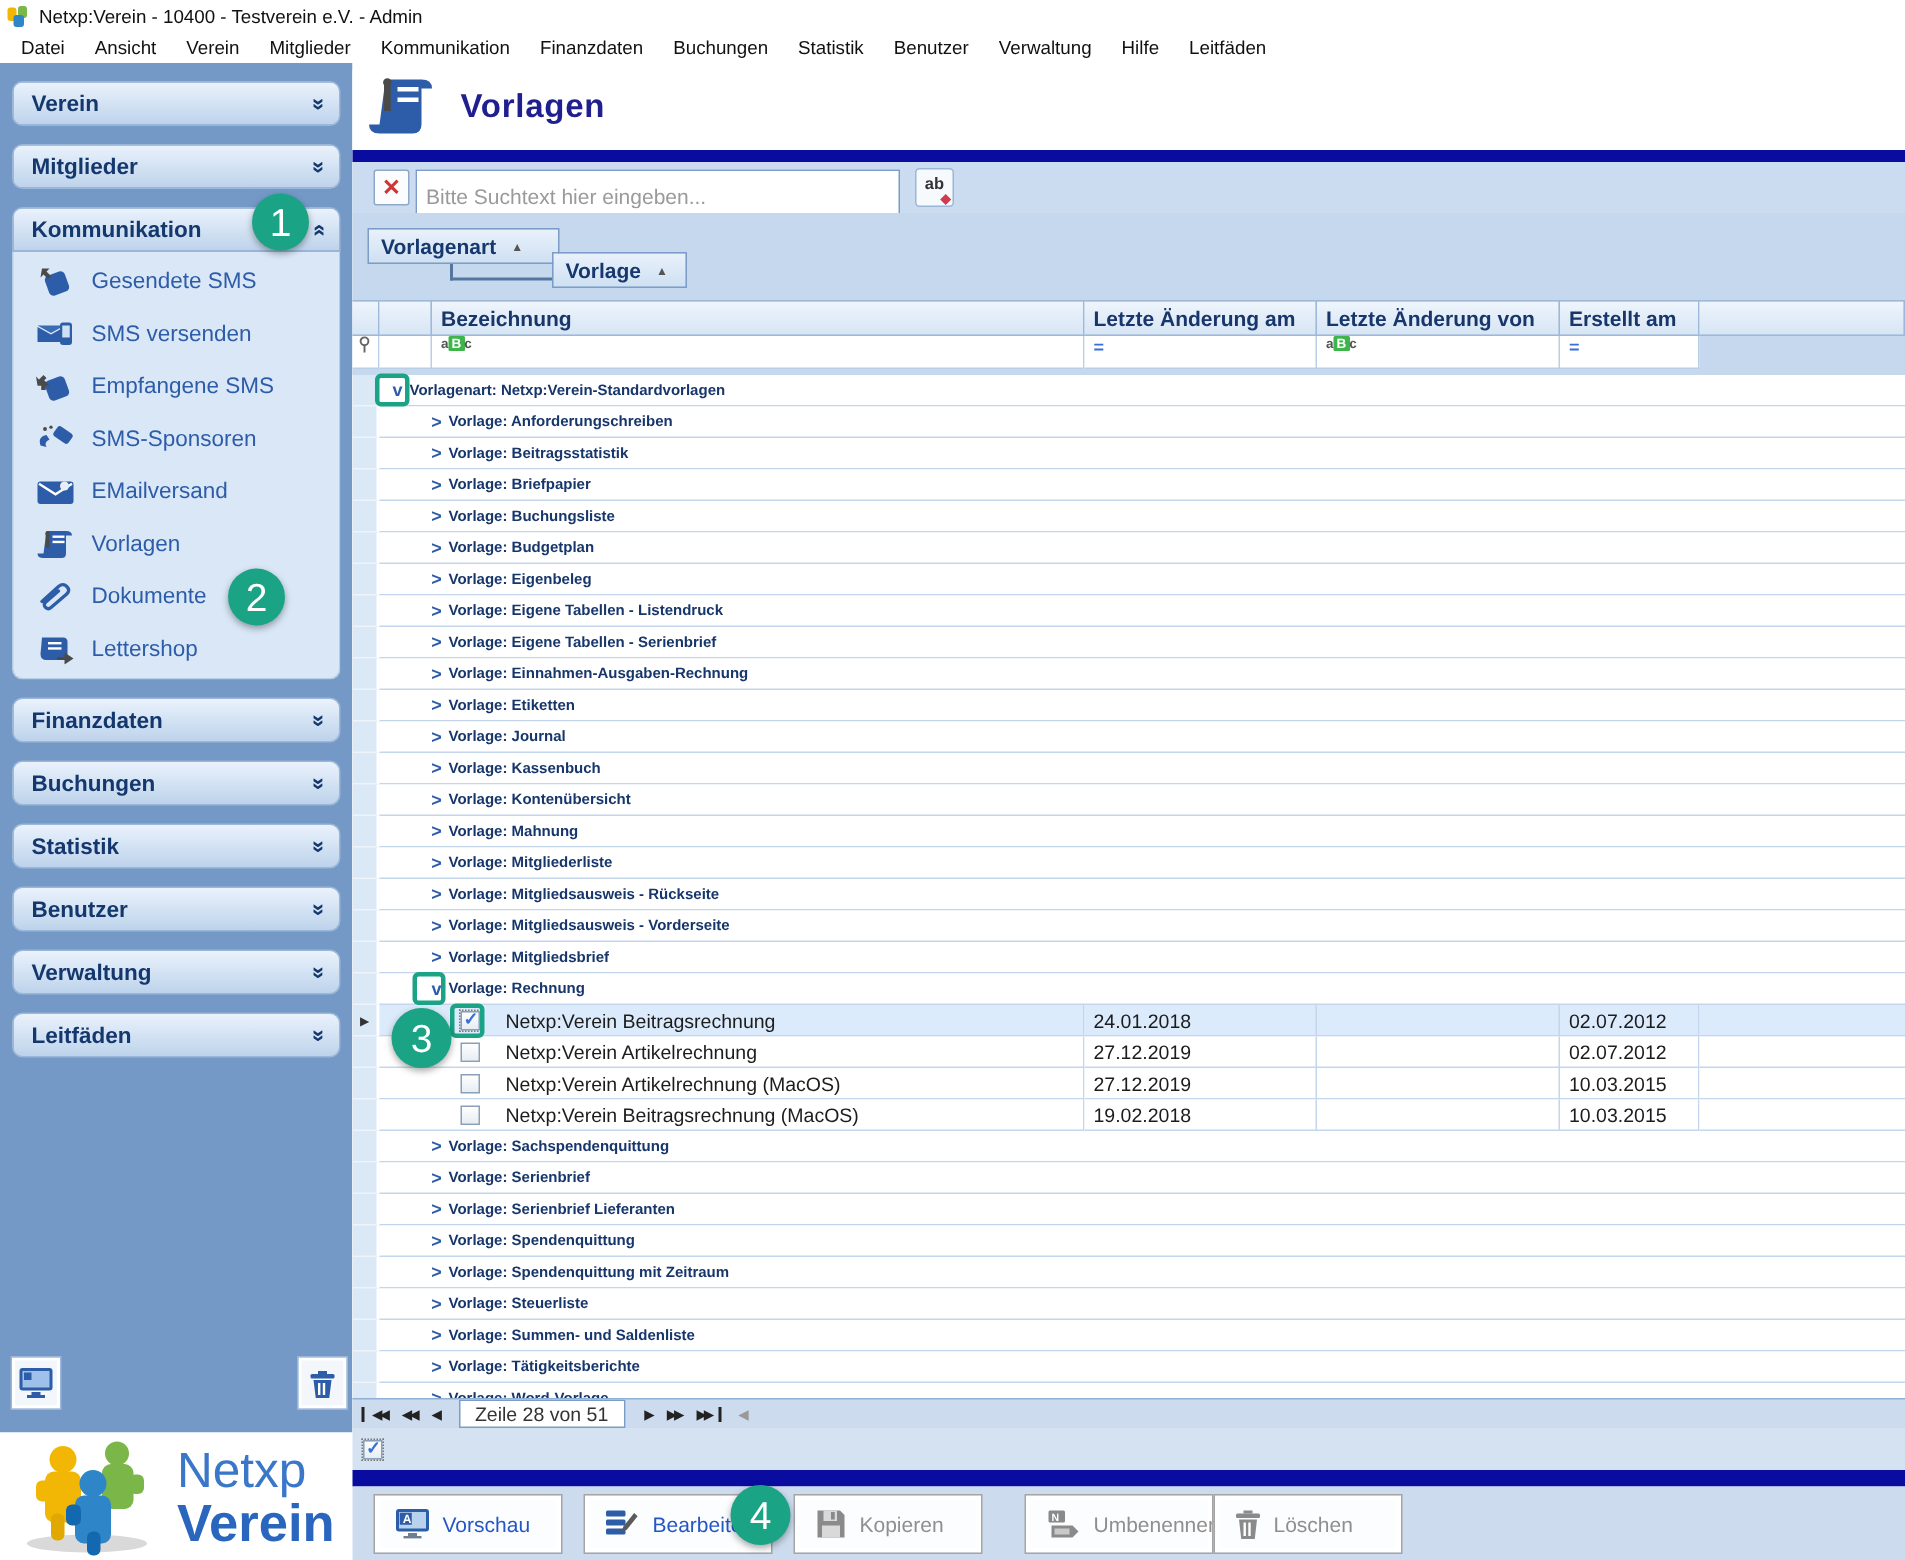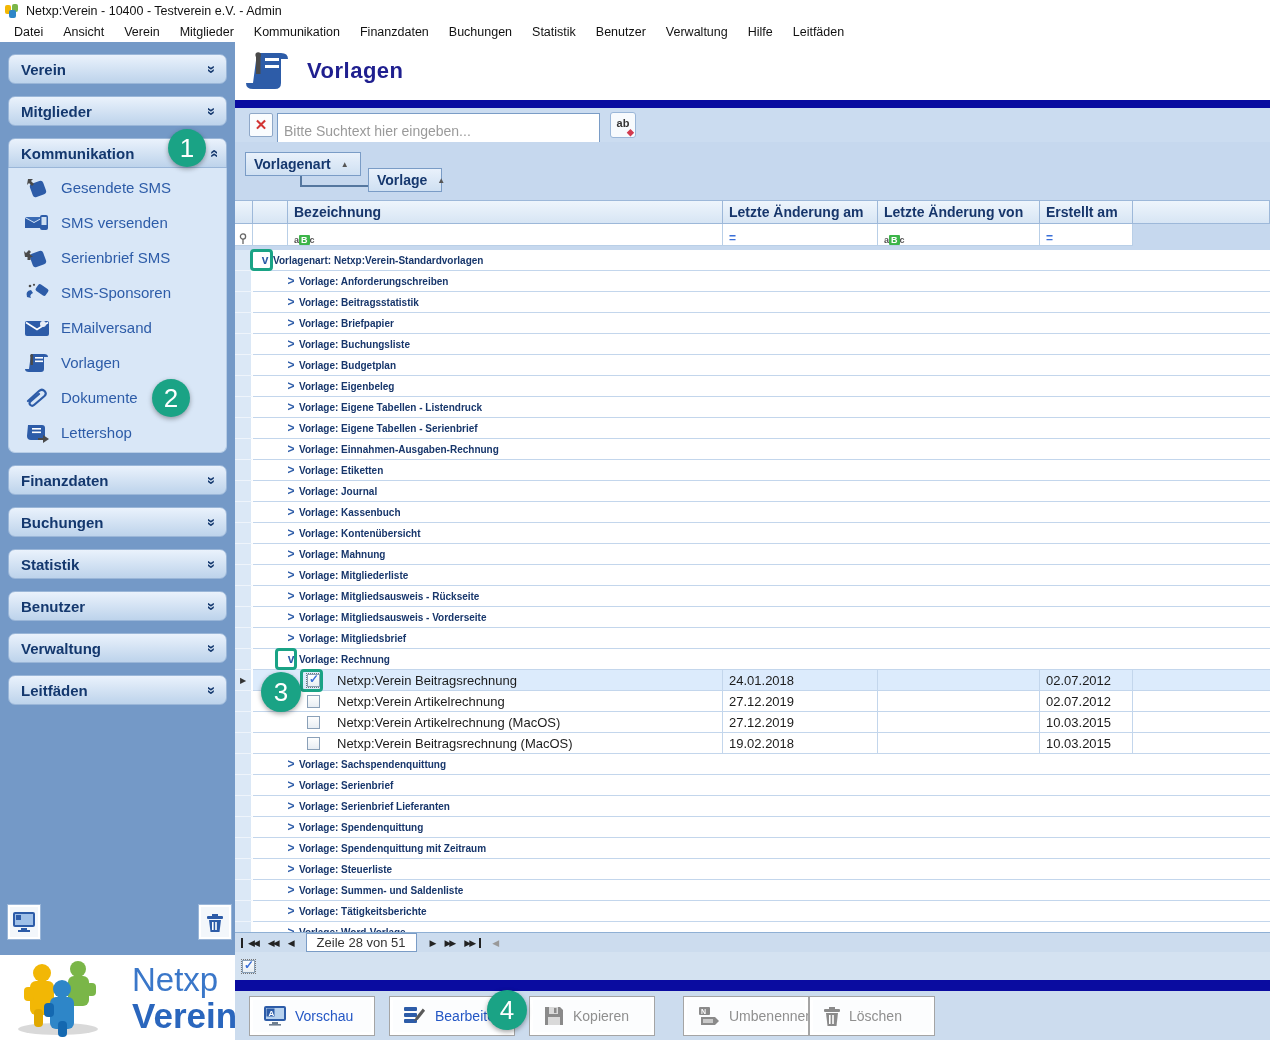--- a/index.html
+++ b/index.html
@@ -23,48 +23,48 @@
   .navpanel { background:#d9e7f7; border:1px solid #b7cde6; border-top:none; border-radius:0 0 7px 7px; padding:2px 0; }
   .navitem { height:35px; display:flex; align-items:center; padding-left:12px; cursor:pointer; }
   .navitem .nicon { width:32px; display:flex; justify-content:center; }
   .navitem .nlbl { font-size:15px; color:#2d5ca8; margin-left:8px; }
   .sb-btn { position:absolute; width:32px; height:34px; background:#f3f7fb; border:2px solid #fff; outline:1px solid #9ab6d8; display:flex; align-items:center; justify-content:center; cursor:pointer; }
   .sb-btn.left { left:8px; top:863px; }
   .sb-btn.right { left:199px; top:863px; }
 
   
   .logoarea { position:absolute; left:0; top:955px; width:235px; height:85px; background:#fff; display:flex; align-items:center; }
-  .logotext { margin-left:20px; line-height:1; }
+  .logotext { margin-left:6px; line-height:1; }
   .logotext .l1 { font-size:33px; color:#3a77c9; }
   .logotext .l2 { font-size:35px; font-weight:bold; color:#2a66bd; margin-top:2px; }
 
   
   .main { position:absolute; left:235px; top:42px; width:1035px; height:998px; background:#fff; }
   .pagehead { position:absolute; left:0; top:0; width:1035px; height:58px; background:#fff; display:flex; align-items:center; }
   .pagehead .ptitle { font-size:22px; font-weight:bold; color:#1f1f8f; margin-left:16px; letter-spacing:.5px; }
   .navybar1 { position:absolute; left:0; top:58px; width:1035px; height:8px; background:#0a0ca0; }
   .searchband { position:absolute; left:0; top:66px; width:1035px; height:34px; background:#cbdcf0; }
   .clearbtn { position:absolute; left:14px; top:5px; width:24px; height:24px; background:#fafcfe; border:1px solid #8fa8c8; border-radius:2px; color:#d23434; font-size:15px; font-weight:bold; display:flex; align-items:center; justify-content:center; cursor:pointer; }
   .searchinput { position:absolute; left:42px; top:5px; width:323px; height:36px; border:1px solid #7a9cc6; font-size:14px; color:#333; padding:0 6px; font-family:"Liberation Sans",sans-serif; }
   .searchinput::placeholder { color:#9a9a9a; }
   .abbtn { position:absolute; left:375px; top:4px; width:26px; height:26px; background:#f7fafd; border:1px solid #9ab6d8; border-radius:3px; cursor:pointer; font-size:11px; font-weight:bold; color:#333; text-align:center; line-height:20px; }
   .abbtn .dia { position:absolute; right:1px; bottom:0px; color:#d23a4e; font-size:9px; line-height:9px; }
 
   .groupband { position:absolute; left:0; top:100px; width:1035px; height:108px; background:#c6d8ee; }
   .gbtn { position:absolute; height:24px; background:linear-gradient(#e9f1fb,#cfe0f2); border:1px solid #7a9cc6; display:flex; align-items:center; padding:0 8px; cursor:pointer; }
   .gbtn .glbl { font-size:14px; font-weight:bold; color:#16386e; margin-right:10px; }
   .gbtn .sort { font-size:8px; color:#555; }
-  .gbtn.b1 { left:10px; top:10px; width:116px; }
-  .gbtn.b2 { left:133px; top:26px; width:74px; }
+  .gbtn.b1 { left:10px; top:10px; width:128px; }
+  .gbtn.b2 { left:133px; top:26px; width:90px; }
   .gconn { position:absolute; left:65px; top:34px; width:68px; height:11px; border-left:2px solid #55779f; border-bottom:2px solid #55779f; }
 
   .hdrrow { position:absolute; left:0; top:58px; height:24px; display:flex; }
   .hcell { background:linear-gradient(#eef5fc,#d7e5f4); border-right:1px solid #9db8d9; border-top:1px solid #9db8d9; border-bottom:1px solid #9db8d9; font-size:14px; font-weight:bold; color:#17366b; display:flex; align-items:center; padding-left:6px; cursor:pointer; }
   .frow { position:absolute; left:0; top:82px; height:22px; display:flex; }
-  .fcell { background:#fff; border-right:1px solid #b9cfe7; border-bottom:1px solid #b9cfe7; display:flex; align-items:flex-end; padding-left:6px; cursor:pointer; }
+  .fcell { background:#fff; border-right:1px solid #b9cfe7; border-bottom:1px solid #b9cfe7; display:flex; align-items:flex-start; padding-left:6px; cursor:pointer; }
   .abc { font-size:9px; font-weight:bold; color:#555; }
   .abc .g { background:#3db54a; color:#fff; padding:0 2px; border-radius:1px; }
   .eq { font-size:12px; font-weight:bold; color:#3a6fd8; }
 
   
   .grid { position:absolute; left:0; top:208px; width:1035px; height:682px; overflow:hidden; background:#fff; }
   .repeat { display:contents; }
   .grow { display:flex; height:21px; width:1035px; }
   .ind { width:18px; background:#dbe8f6; border-right:2px solid #fff; border-bottom:1px solid #eef4fb; display:flex; align-items:center; justify-content:center; flex:none; }
   .ind .tri { display:none; font-size:8px; color:#333; }
@@ -178,21 +178,21 @@
         <span class="nlbl">SMS versenden</span>
       </div>
       <div class="navitem">
         <span class="nicon">
           <svg width="26" height="20" viewBox="0 0 26 20">
               <rect x="7" y="4" width="14" height="14" rx="3" transform="rotate(-20 14 11)" fill="#2d5ca8"></rect>
               <path d="M9 1 l-5 0 2 2 -3 3 2 2 3-3 2 2z" fill="#4a4a4a" transform="rotate(180 5 4) translate(0 -2)"></path>
               <path d="M2 8 l4-4 0 2.5 3 0 0 3 -3 0 0 2.5z" fill="#4a4a4a" transform="rotate(90 5 8)"></path>
             </svg>
         </span>
-        <span class="nlbl">Serienbrief SMS</span>
+        <span class="nlbl">Empfangene SMS</span>
       </div>
       <div class="navitem">
         <span class="nicon">
           <svg width="26" height="20" viewBox="0 0 26 20">
               <path d="M3 14 q-2-6 4-7 l2 3 q-4 2-2 5z" fill="#2d5ca8"></path>
               <rect x="12" y="3" width="12" height="8" rx="2" transform="rotate(35 18 7)" fill="#2d5ca8"></rect>
               <circle cx="6" cy="3" r="1.3" fill="#4a4a4a"></circle>
               <circle cx="10" cy="1.8" r="1.1" fill="#4a4a4a"></circle>
             </svg>
         </span>

